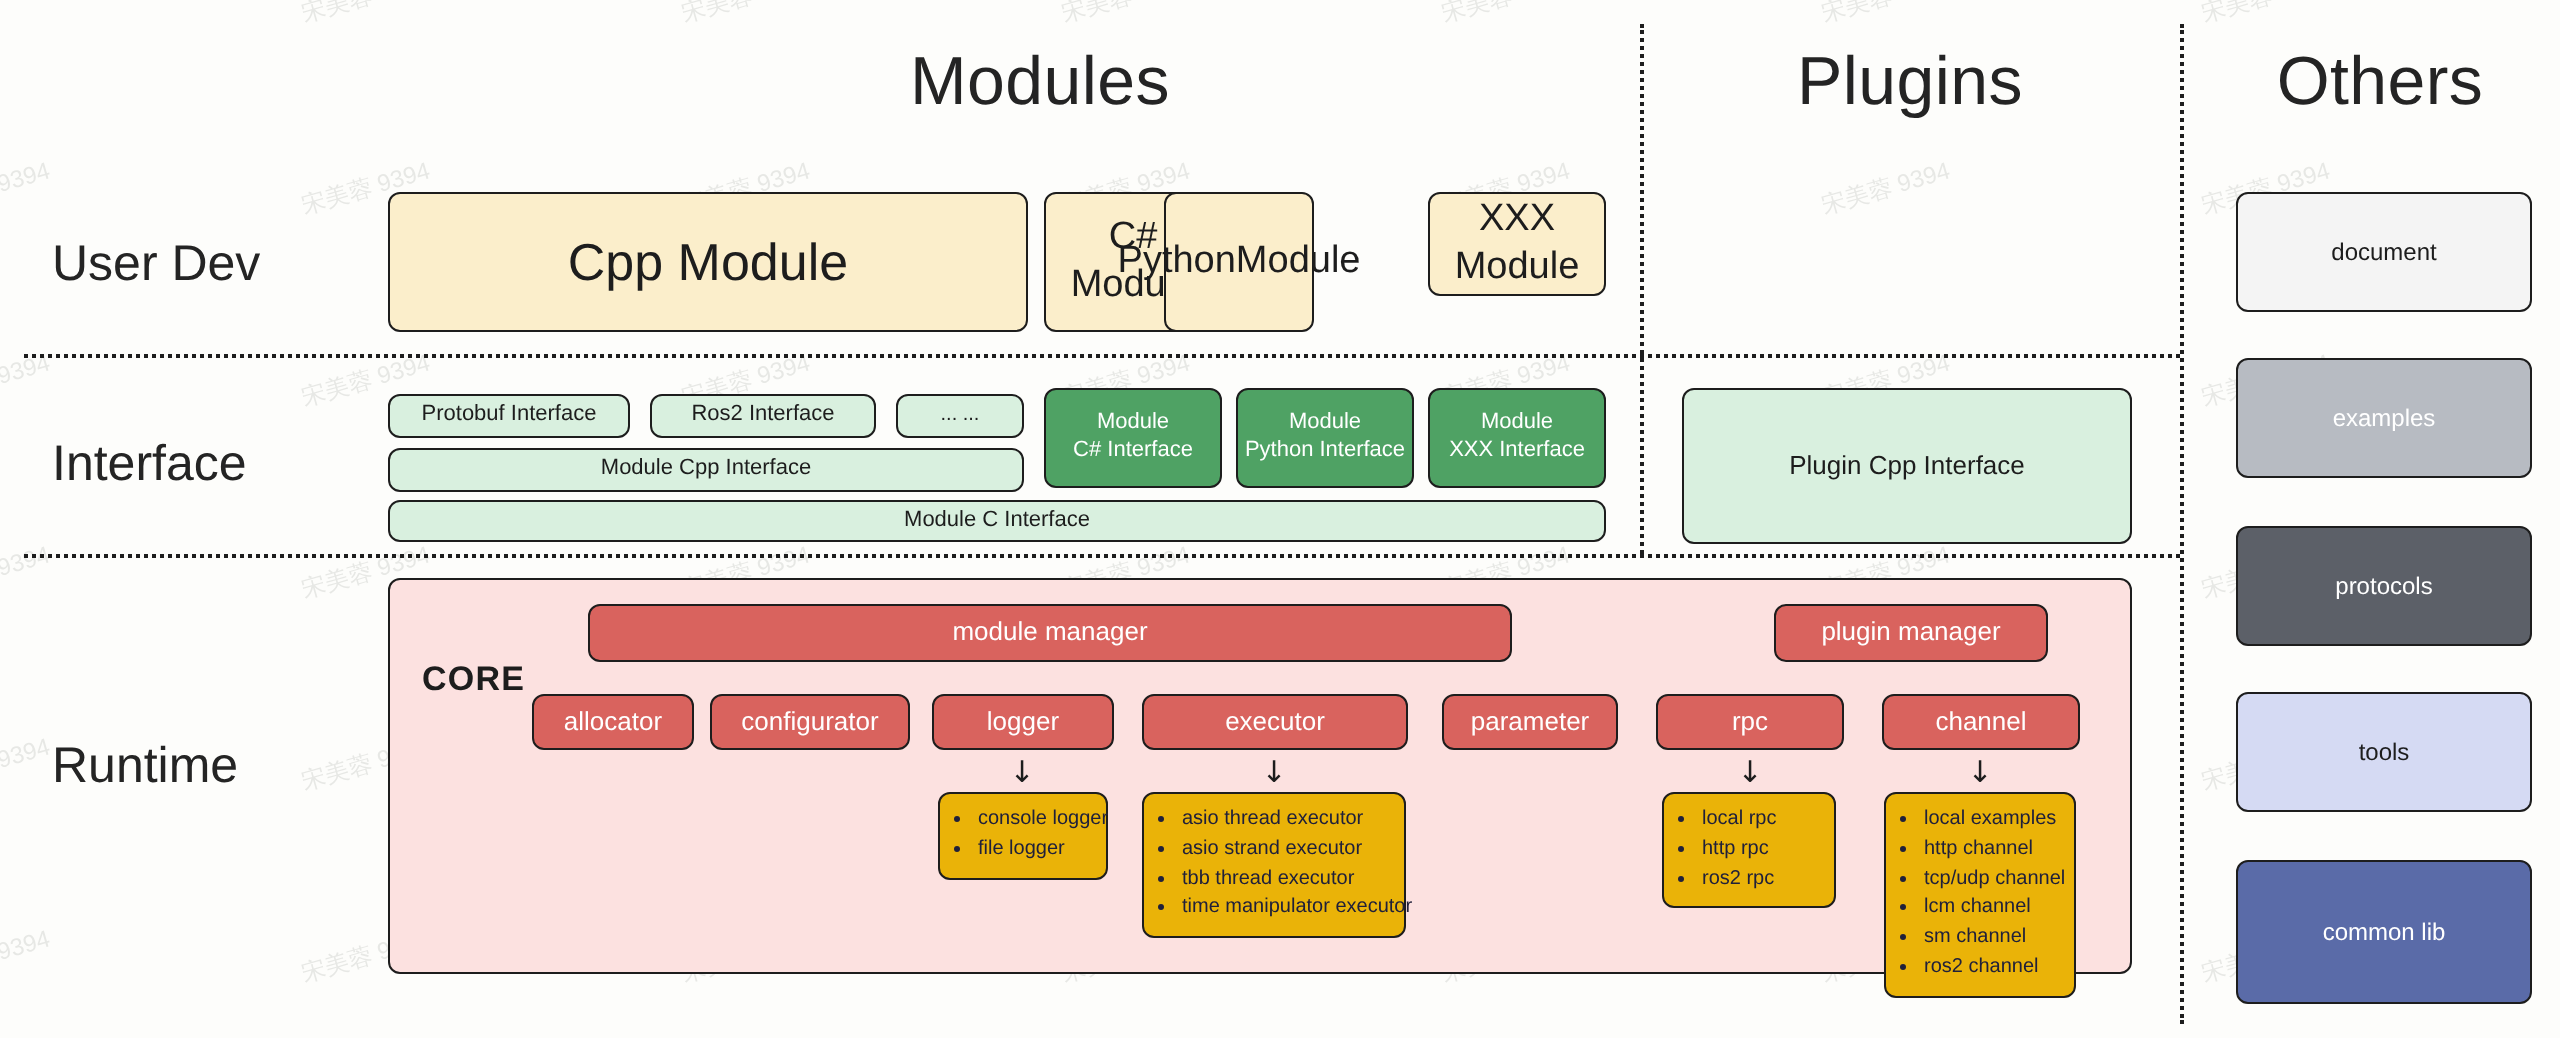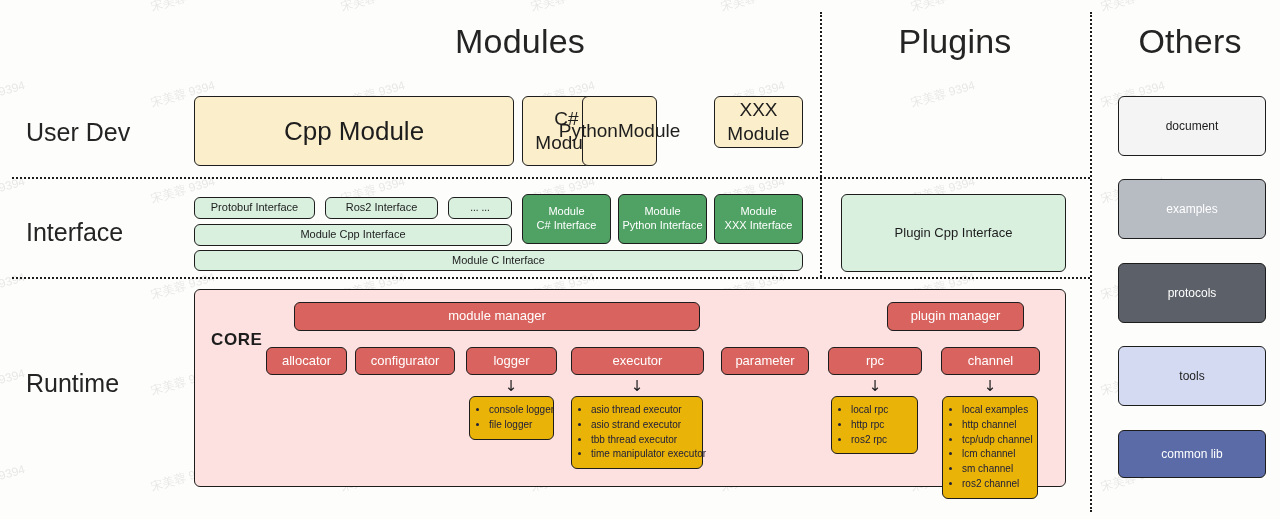--- a/index.html
+++ b/index.html
@@ -261,21 +261,21 @@
   </div>
 
   <div class="box f-greenlt t-sm" style="left:841px; top:194px; width:225px; height:78px;">
     <span>Plugin Cpp Interface</span>
   </div>
 
   <div id="core-panel" style="left:194px; top:289px; width:872px; height:198px;">
   </div>
   <div class="core-word" style="left:211px; top:330px;">CORE</div>
 
-  <div class="box f-red t-sm" style="left:294px; top:302px; width:406px; height:29px;">
+  <div class="box f-red t-sm" style="left:294px; top:302px; width:462px; height:29px;">
     <span>module manager</span>
   </div>
   <div class="box f-red t-sm" style="left:887px; top:302px; width:137px; height:29px;">
     <span>plugin manager</span>
   </div>
 
   <div class="box f-red t-sm" style="left:266px; top:347px; width:81px; height:28px;">
     <span>allocator</span>
   </div>
 
@@ -343,17 +343,17 @@
   </div>
   <div class="box f-grey t-md" style="left:1118px; top:179px; width:148px; height:60px;">
     <span>examples</span>
   </div>
   <div class="box f-dkgrey t-md" style="left:1118px; top:263px; width:148px; height:60px;">
     <span>protocols</span>
   </div>
   <div class="box f-periw t-md" style="left:1118px; top:346px; width:148px; height:60px;">
     <span>tools</span>
   </div>
-  <div class="box f-indigo t-md" style="left:1118px; top:430px; width:148px; height:48px;">
+  <div class="box f-indigo t-md" style="left:1118px; top:430px; width:148px; height:72px;">
     <span>common lib</span>
   </div>
 
 </div>
 
 </body></html>

